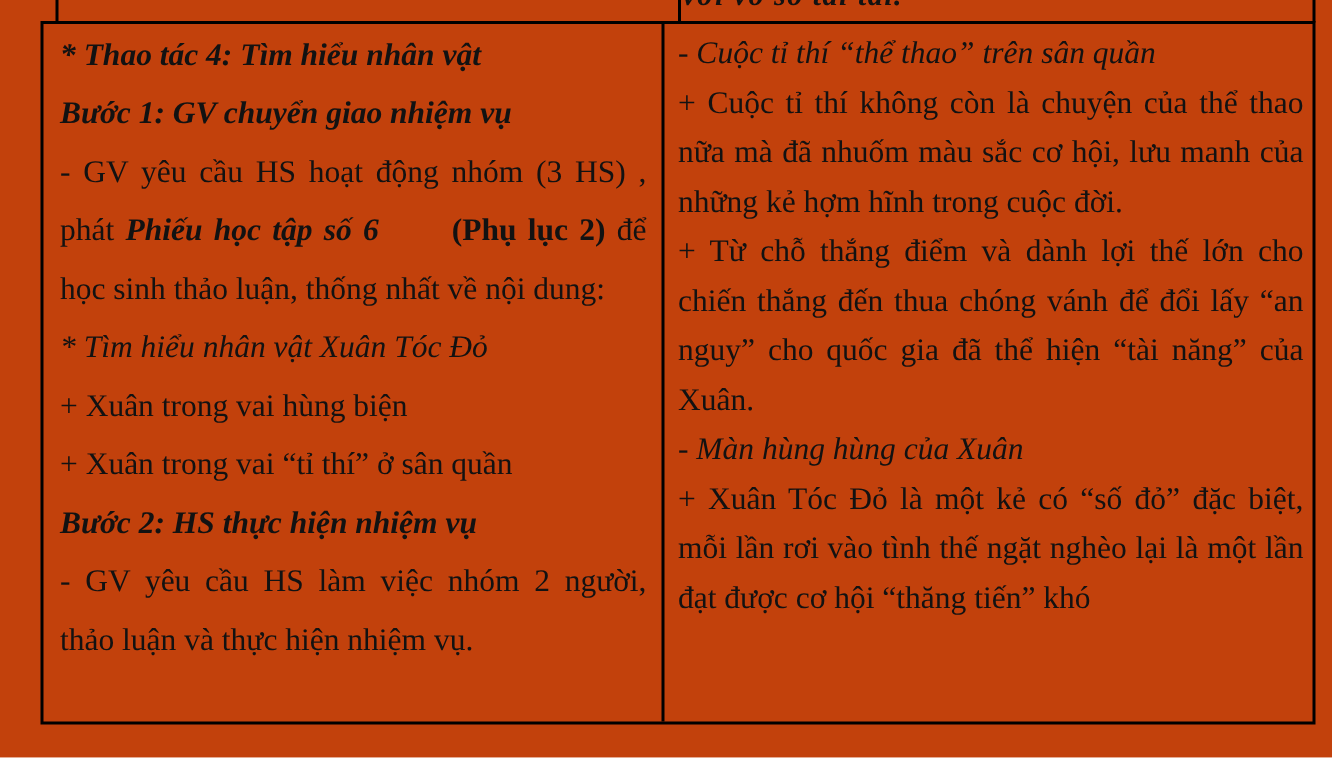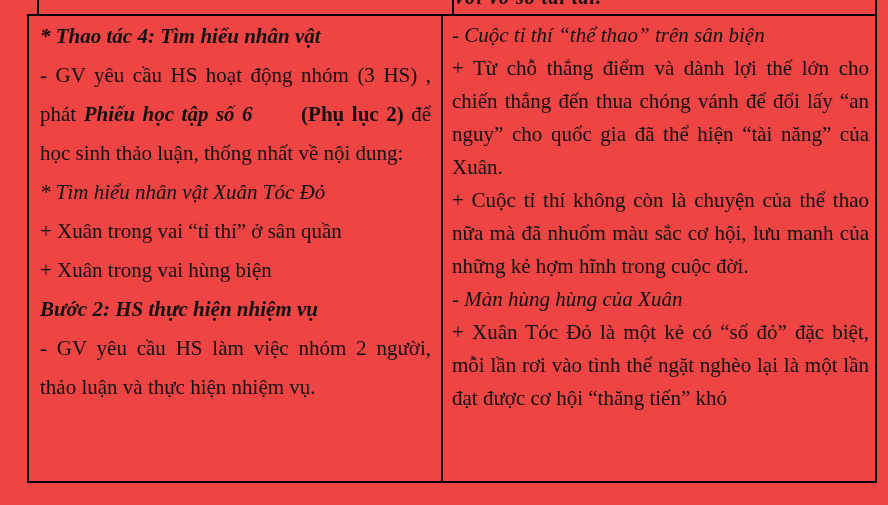--- a/index.html
+++ b/index.html
@@ -1,20 +1,20 @@
 <!DOCTYPE html>
 <html><head>
 <meta charset="utf-8">
 <style>
   html, body { margin: 0; padding: 0; background: #ffffff; }
   .page {
     position: relative;
     width: 888px;
     height: 505px;
-    background: #ef4444;
+    background: #c2410c;
     overflow: hidden;
     font-family: "Liberation Serif", "DejaVu Serif", serif;
     color: #121212;
   }
   
   .prev-vline {
     position: absolute;
     top: 0;
     width: 2px;
     height: 15px;
@@ -85,30 +85,31 @@
   <div class="prev-vline v2"></div>
   <div class="prev-vline v3"></div>
   <div class="prev-clip">
     <span>với vô số tài tai.</span>
   </div>
 
   <div class="table">
 
     <div class="cell cell-left">
       <p class="bi">* Thao tác 4: Tìm hiểu nhân vật</p>
+      <p class="bi">Bước 1: GV chuyển giao nhiệm vụ</p>
       <p><span>- GV yêu cầu HS hoạt động nhóm (3 HS) , phát </span><span class="bi">Phiếu học tập số 6</span><span class="b"> (Phụ lục 2) </span><span>để học sinh thảo luận, thống nhất về nội dung:</span></p>
       <p class="it">* Tìm hiểu nhân vật Xuân Tóc Đỏ</p>
+      <p>+ Xuân trong vai hùng biện</p>
       <p>+ Xuân trong vai “tỉ thí” ở sân quần</p>
-      <p>+ Xuân trong vai hùng biện</p>
       <p class="bi">Bước 2: HS thực hiện nhiệm vụ</p>
       <p>- GV yêu cầu HS làm việc nhóm 2 người, thảo luận và thực hiện nhiệm vụ.</p>
     </div>
 
     <div class="cell cell-right">
-      <p class="it">- Cuộc tỉ thí “thể thao” trên sân biện</p>
+      <p class="it">- Cuộc tỉ thí “thể thao” trên sân quần</p>
+      <p>+ Cuộc tỉ thí không còn là chuyện của thể thao nữa mà đã nhuốm màu sắc cơ hội, lưu manh của những kẻ hợm hĩnh trong cuộc đời.</p>
       <p>+ Từ chỗ thắng điểm và dành lợi thế lớn cho chiến thắng đến thua chóng vánh để đổi lấy “an nguy” cho quốc gia đã thể hiện “tài năng” của Xuân.</p>
-      <p>+ Cuộc tỉ thí không còn là chuyện của thể thao nữa mà đã nhuốm màu sắc cơ hội, lưu manh của những kẻ hợm hĩnh trong cuộc đời.</p>
       <p class="it">- Màn hùng hùng của Xuân</p>
       <p>+ Xuân Tóc Đỏ là một kẻ có “số đỏ” đặc biệt, mỗi lần rơi vào tình thế ngặt nghèo lại là một lần đạt được cơ hội “thăng tiến” khó</p>
     </div>
 
   </div>
 </div>
 
 </body></html>

